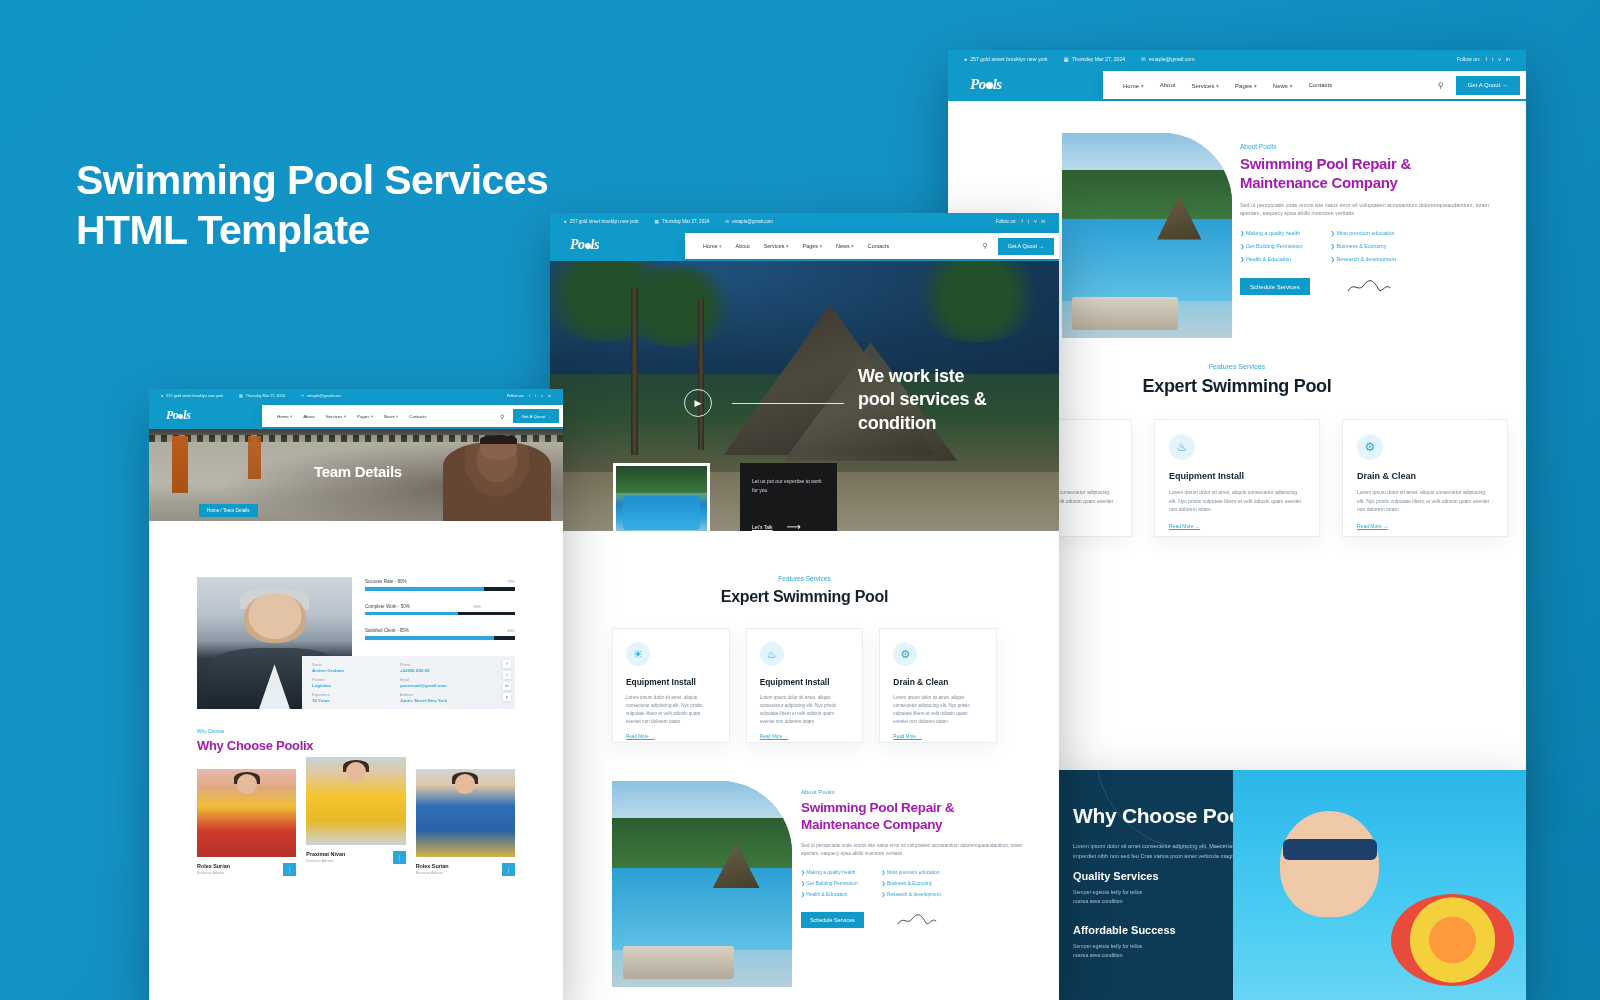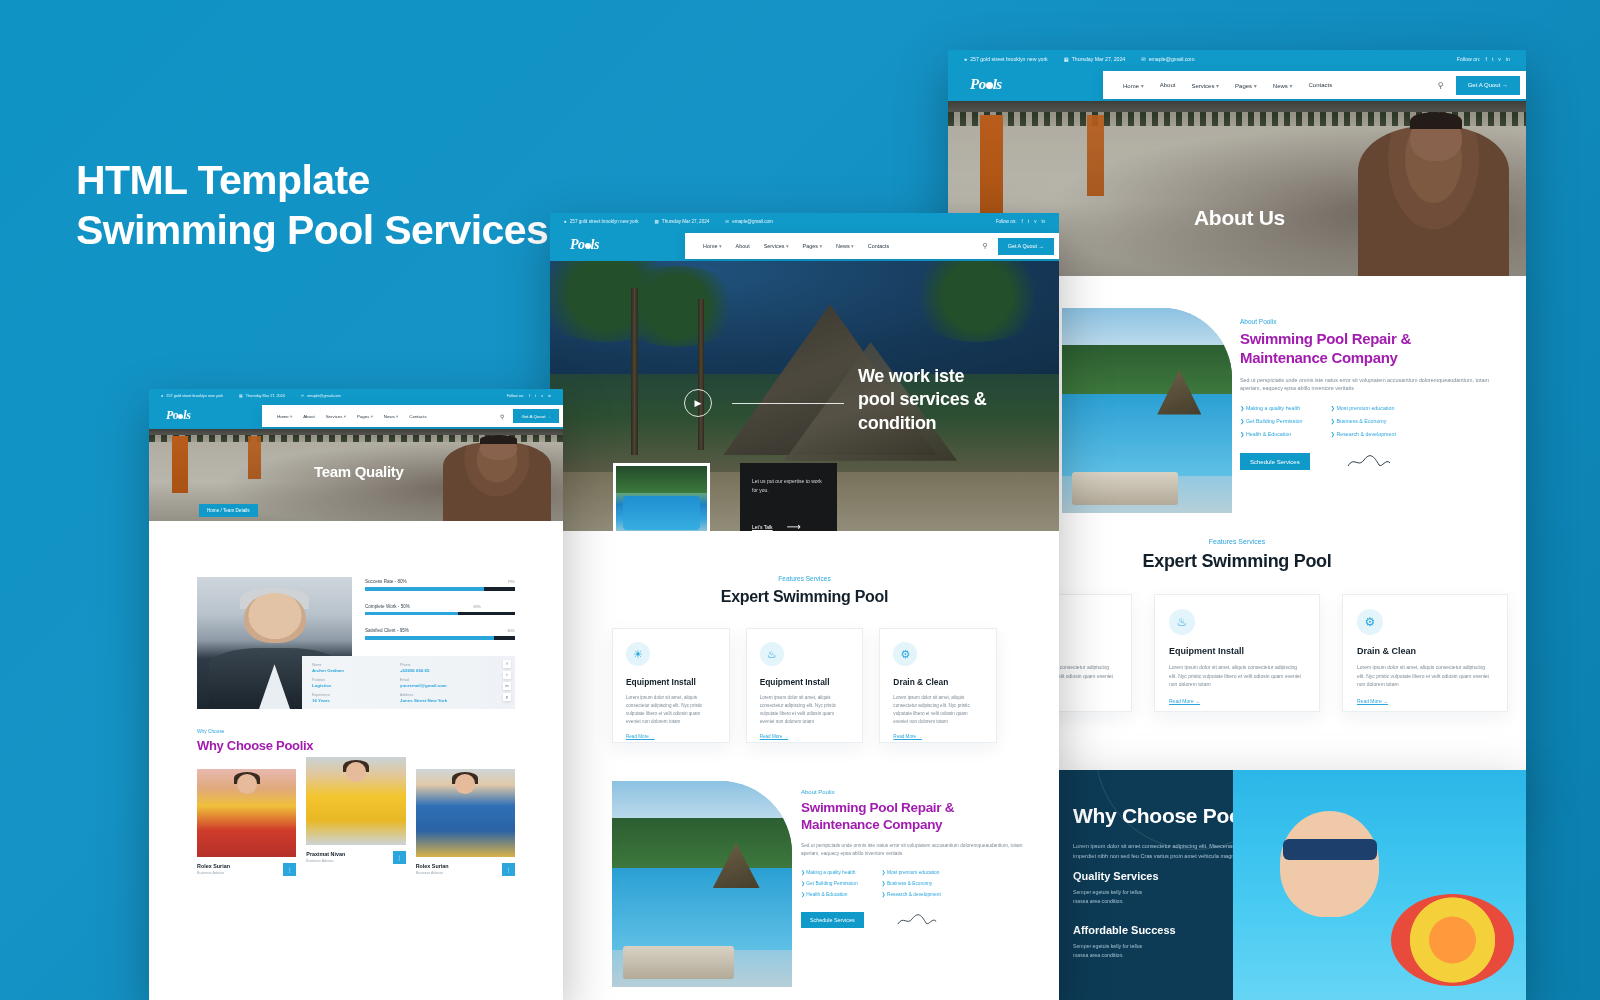--- a/index.html
+++ b/index.html
@@ -234,22 +234,22 @@
   .footer { background: #061820; color: #cdd8de; position: relative; }
   .footer .fb { font-family: "Liberation Serif", serif; font-style: italic; color:#fff; font-weight:700; }
   .fcol-h { color: #fff; font-weight: 700; border-left: 2px solid #2ba6dd; padding-left: 5px; }
   .hose { position:absolute; left:0; bottom:0; width: 95px; height: 100%;
           background: linear-gradient(to bottom, #1fa0d8, #127fb5); }
 </style>
 </head>
 <body>
 
 <div class="promo-title">
+  <div>Swimming Pool Services</div>
   <div>HTML Template</div>
-  <div>Swimming Pool Services</div>
 </div>
 
 <div class="mockup" id="mk-about" style="left:948px; top:50px; width:578px; height:738px;">
 
   <div class="topbar" style="height:17px; padding:0 16px; font-size:5.2px;">
     <div class="tb-left">
       <span class="tb-item">
         <span>●</span>
         <span>257 gold street brooklyn new york</span>
       </span>
@@ -282,29 +282,20 @@
         <span><span>Services</span> <span class="caret">▾</span></span>
         <span><span>Pages</span> <span class="caret">▾</span></span>
         <span><span>News</span> <span class="caret">▾</span></span>
         <span>Contacts</span>
       </div>
       <span class="search-ic" style="font-size:8px; margin-right:12px;">⚲</span>
       <div class="btn-quote" style="height:19px; padding:0 12px; font-size:6px;">Get A Quout →</div>
     </div>
   </div>
 
-  <div class="hero-photo-about" style="height:175px;">
-    <div class="orange"></div>
-    <div class="orange2"></div>
-    <div class="man"></div>
-    <div class="manhead"></div>
-    <div class="manhair"></div>
-    <div class="hero-dark-veil"></div>
-    <div class="hero-title" style="left:246px; top:105px; font-size:21px;">About Us</div>
-  </div>
 
   <div style="position:relative; height:252px; background:#fff;">
     <div class="about-img" style="position:absolute; left:114px; top:32px; width:170px; height:205px; border-radius:0 70px 0 0;">
       <div class="sky2"></div>
         <div class="trees"></div>
         <div class="lake"></div>
       <div class="hut"></div>
         <div class="deck"></div>
     </div>
     <div style="position:absolute; left:292px; top:42px; width:270px;">
@@ -579,21 +570,21 @@
     </div>
   </div>
 
   <div class="hero-photo-about" style="height:92px;">
     <div class="orange"></div>
     <div class="orange2"></div>
     <div class="man"></div>
     <div class="manhead"></div>
     <div class="manhair"></div>
     <div class="hero-dark-veil"></div>
-    <div class="hero-title" style="left:165px; top:34px; font-size:15px;">Team Quality</div>
+    <div class="hero-title" style="left:165px; top:34px; font-size:15px;">Team Details</div>
     <div class="crumb" style="left:50px; bottom:4px; padding:4px 8px; font-size:4.6px;">Home / Team Details</div>
   </div>
 
   <div style="position:relative; height:190px; background:#fff;">
     <div class="person-photo" style="position:absolute; left:48px; top:56px; width:155px; height:132px;">
       <div class="hair"></div>
       <div class="face"></div>
       <div class="suit"></div>
       <div class="shirt"></div>
     </div>

